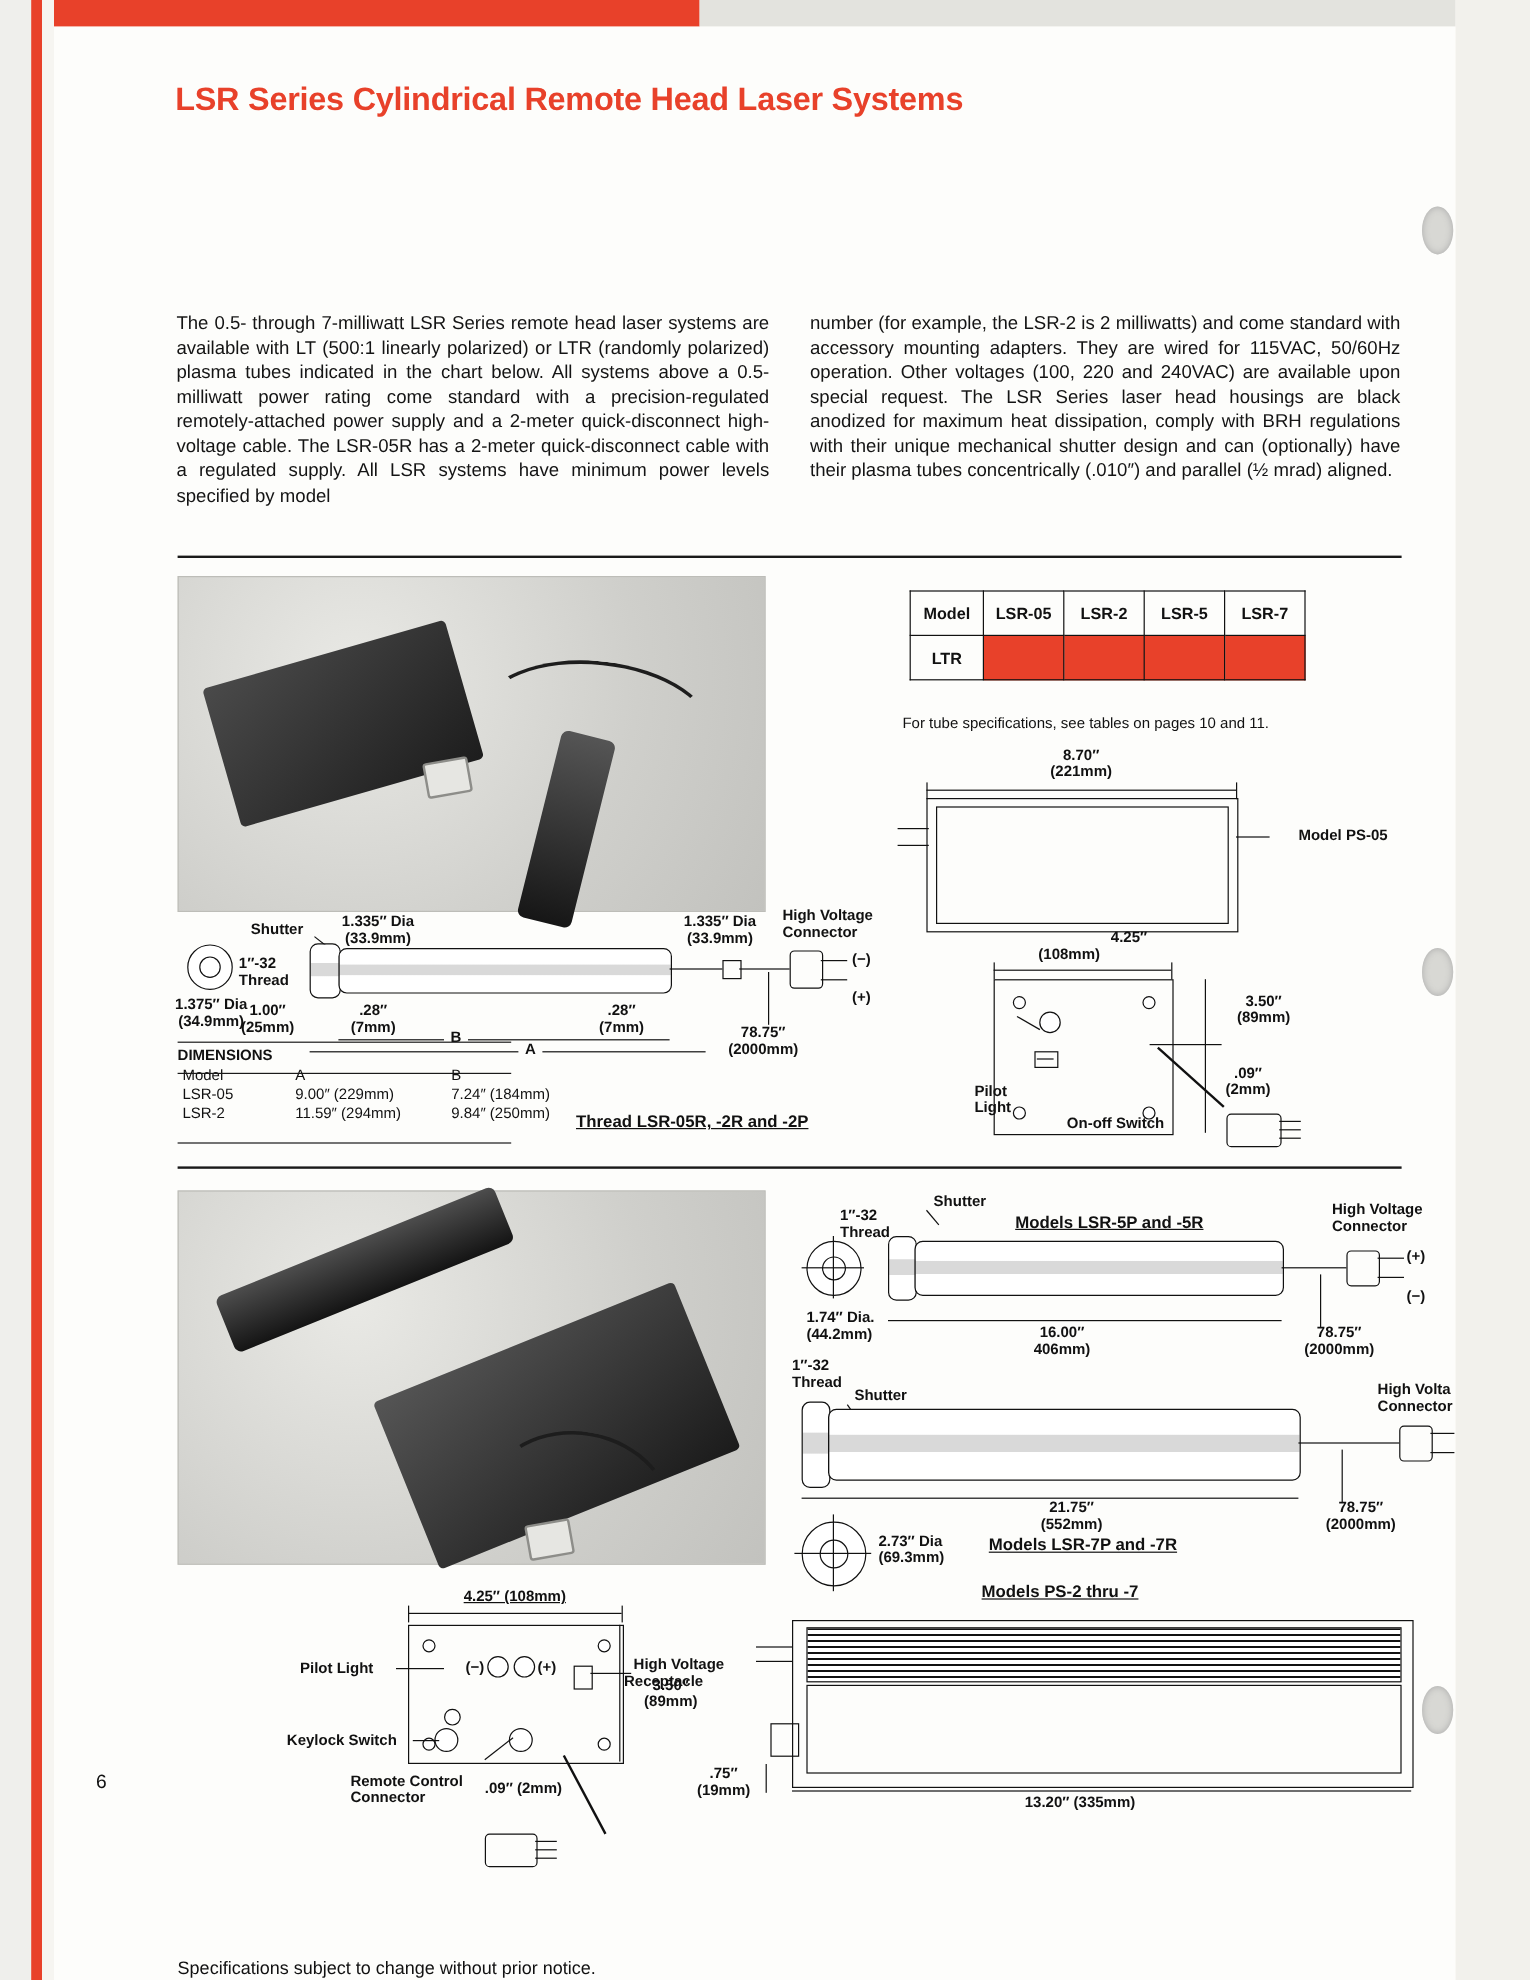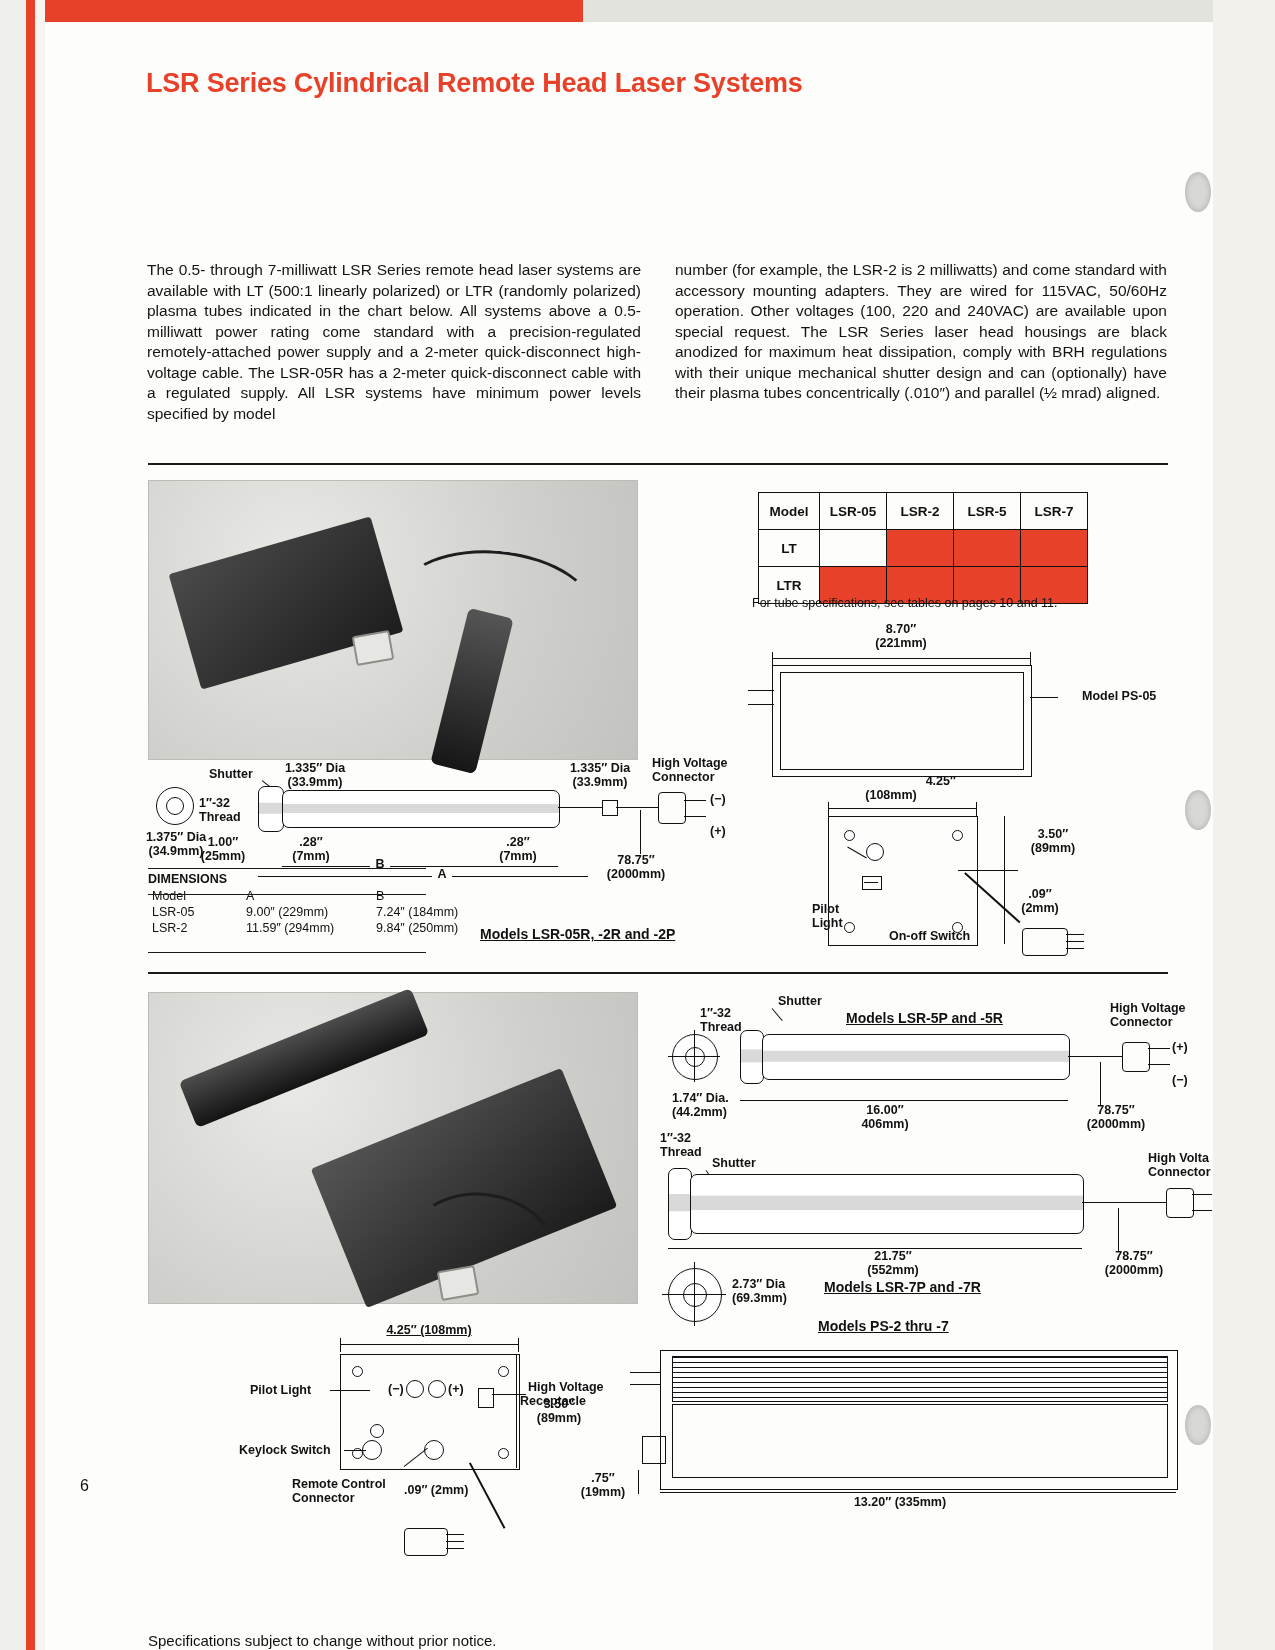--- a/index.html
+++ b/index.html
@@ -171,27 +171,20 @@
 <table class="avail">
   <tbody>
       <tr>
     <th class="first">Model</th>
     <th>LSR-05</th>
     <th>LSR-2</th>
     <th>LSR-5</th>
     <th>LSR-7</th>
   </tr>
   <tr>
-    <td class="first">LT</td>
-    <td></td>
-    <td class="filled"></td>
-    <td class="filled"></td>
-    <td class="filled"></td>
-  </tr>
-  <tr>
     <td class="first">LTR</td>
     <td class="filled"></td>
     <td class="filled"></td>
     <td class="filled"></td>
     <td class="filled"></td>
   </tr>
 </tbody>
   </table>
 <div class="avail-note lbl reg">For tube specifications, see tables on pages 10 and 11.</div>
 
@@ -280,21 +273,21 @@
 
 <div class="line hline" style="left:282px; top:866px; width:276px;"></div>
 <div class="lbl c" style="left:370px; top:858px; width:20px; background:#fdfdfb;">B</div>
 <div class="line hline" style="left:258px; top:876px; width:330px;"></div>
 <div class="lbl c" style="left:432px; top:868px; width:20px; background:#fdfdfb;">A</div>
 
 <div class="line vline" style="left:640px; top:810px; height:44px;"></div>
 <div class="lbl c" style="left:576px; top:854px; width:120px;">78.75″</div>
 <div class="lbl c" style="left:576px; top:868px; width:120px;">(2000mm)</div>
 
-<div class="lbl ul" style="left:480px; top:928px; font-size:14px;">Models LSR-05R, -2R and -2P</div>
+<div class="lbl ul" style="left:480px; top:928px; font-size:14px;">Thread LSR-05R, -2R and -2P</div>
 
 <div class="rule r6"></div>
 <div class="dimtable">
   <div class="dt-title">DIMENSIONS</div>
   <table>
     <tbody>
         <tr class="hdr">
       <td style="width:86px;">Model</td>
       <td style="width:122px;">A</td>
       <td>B</td>

